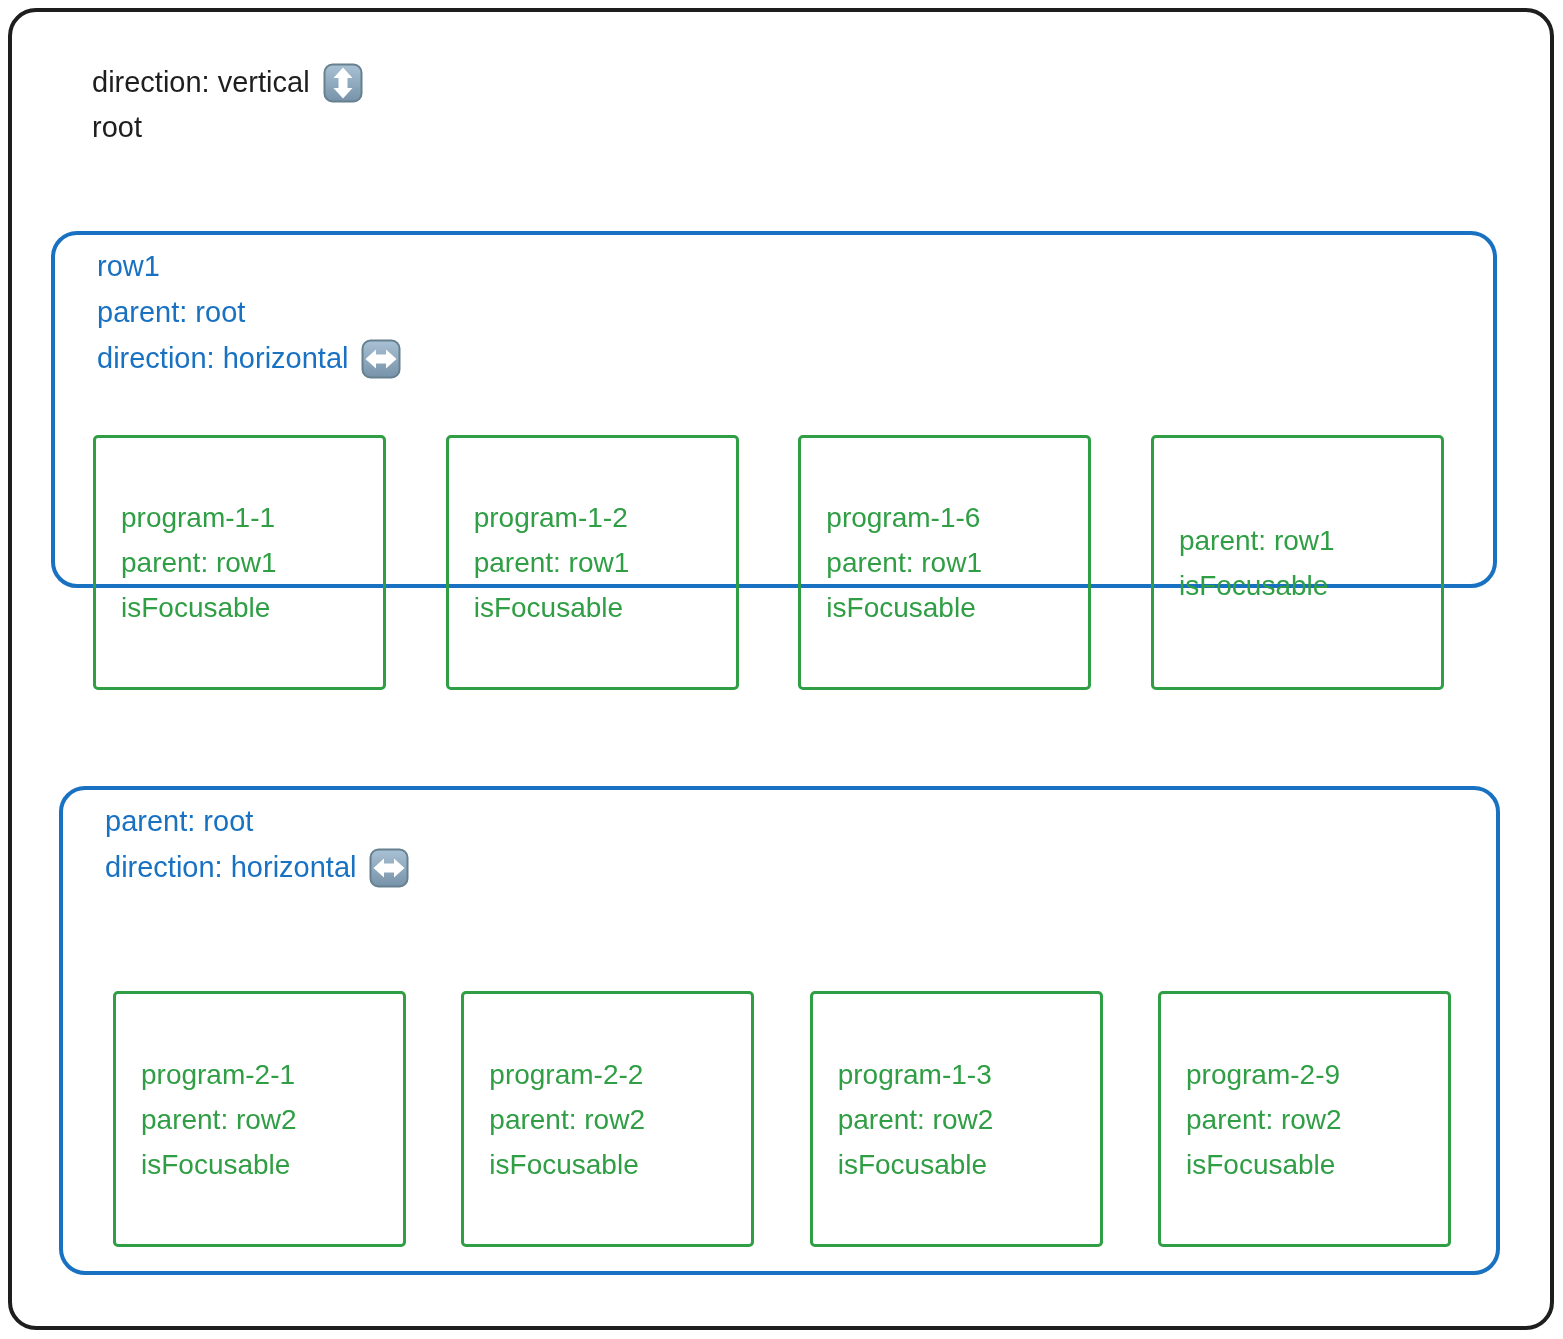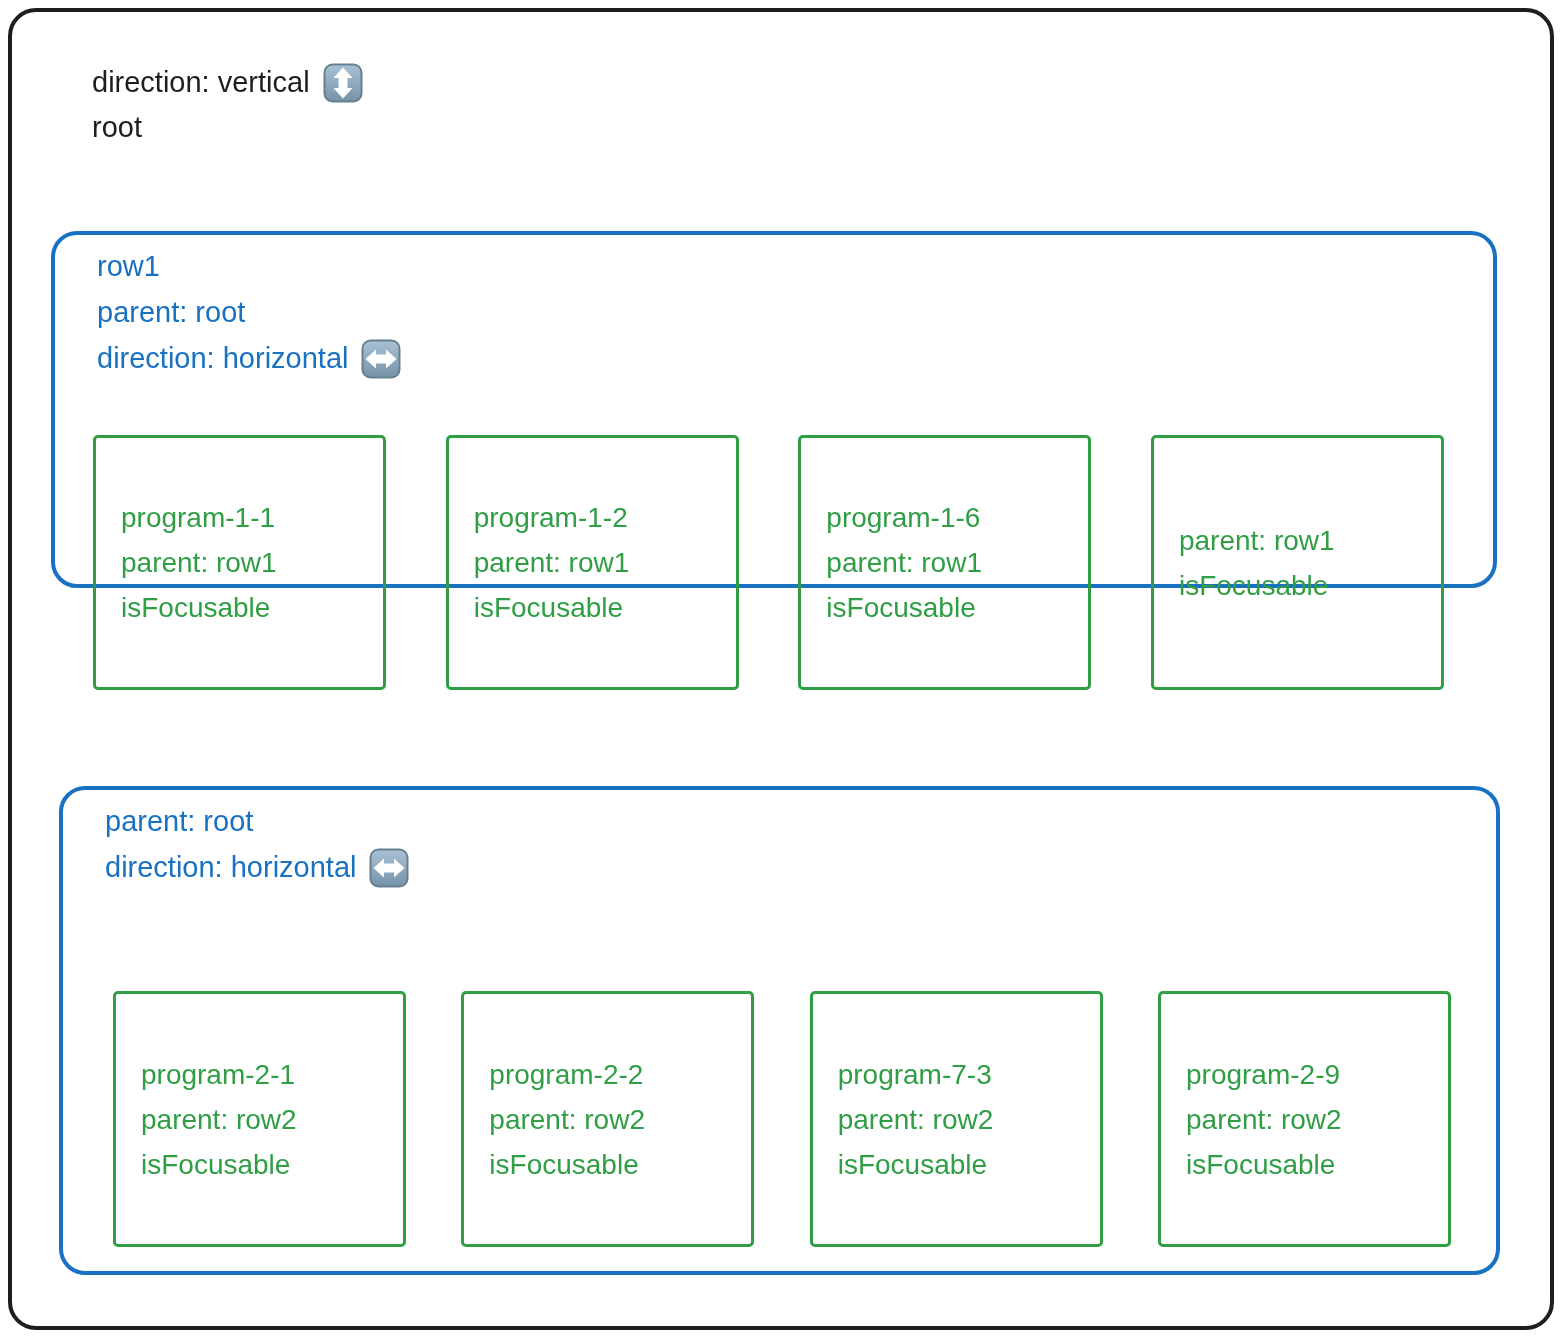--- a/index.html
+++ b/index.html
@@ -164,21 +164,21 @@
           <div>program-2-1</div>
           <div>parent: row2</div>
           <div>isFocusable</div>
         </div>
         <div class="program">
           <div>program-2-2</div>
           <div>parent: row2</div>
           <div>isFocusable</div>
         </div>
         <div class="program">
-          <div>program-7-3</div>
+          <div>program-1-3</div>
           <div>parent: row2</div>
           <div>isFocusable</div>
         </div>
         <div class="program">
           <div>program-2-9</div>
           <div>parent: row2</div>
           <div>isFocusable</div>
         </div>
       </div>
     </div>

